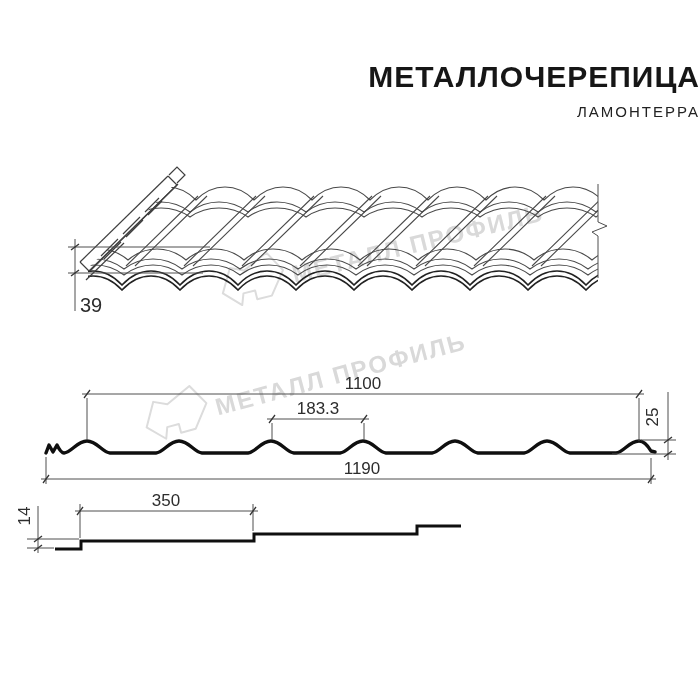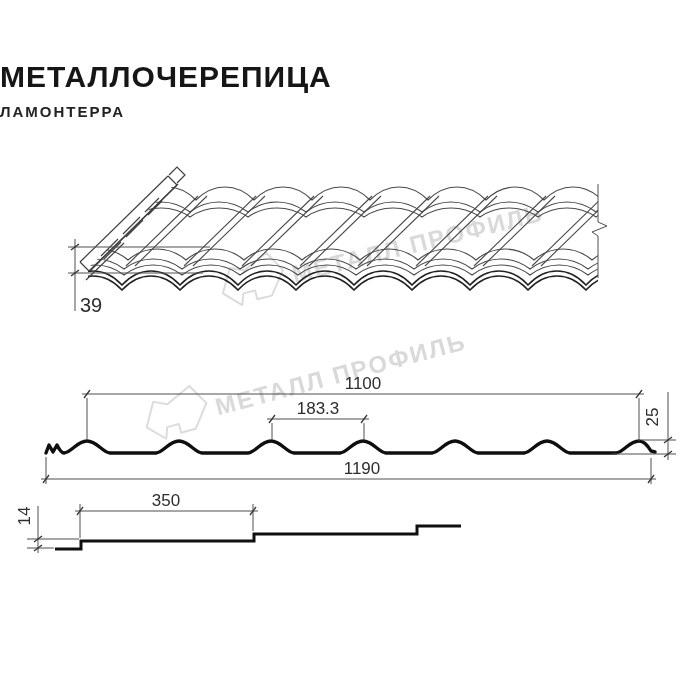--- a/index.html
+++ b/index.html
@@ -1,20 +1,20 @@
 <!DOCTYPE html>
 <html><head>
 <meta charset="utf-8">
 <style>
   html,body{margin:0;padding:0;background:#ffffff;}
   body{width:700px;height:700px;position:relative;overflow:hidden;
        font-family:"Liberation Sans",sans-serif;}
-  .header{position:absolute;top:0;left:0;width:700px;text-align:left;z-index:2;}
+  .header{position:absolute;top:0;left:0;width:700px;text-align:right;z-index:2;}
   .title{margin-top:60px;font-size:30px;font-weight:bold;letter-spacing:1px;color:#161616;}
-  .subtitle{margin-top:9px;font-size:15px;font-weight:700;letter-spacing:2px;color:#222;}
+  .subtitle{margin-top:9px;font-size:15px;font-weight:400;letter-spacing:2px;color:#222;}
   svg.draw{position:absolute;top:0;left:0;z-index:1;}
   .wave{stroke:#4a4a4a;stroke-width:1.1;fill:none;}
   .wave2{stroke:#222;stroke-width:1.6;fill:none;}
   .edge{stroke:#3f3f3f;stroke-width:1.2;fill:none;}
   .thick{stroke:#0f0f0f;stroke-width:3.4;fill:none;stroke-linecap:round;stroke-linejoin:round;}
   .thick2{stroke:#0f0f0f;stroke-width:3;fill:none;stroke-linecap:butt;stroke-linejoin:miter;}
   .dim{stroke:#4f4f4f;stroke-width:1;fill:none;}
   .tick{stroke:#333;stroke-width:1.3;}
   .dimtext{fill:#2d2d2d;font-size:17px;font-family:"Liberation Sans",sans-serif;}
   .dimtext-big{font-size:20px;}

